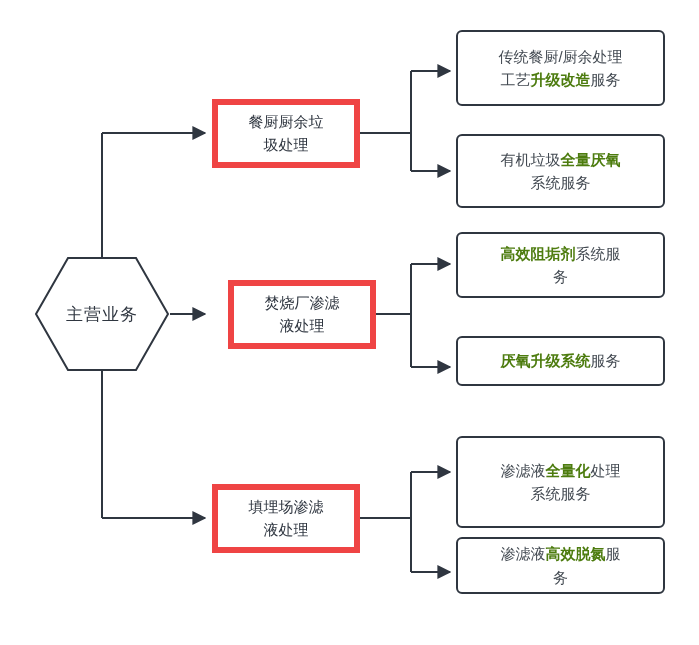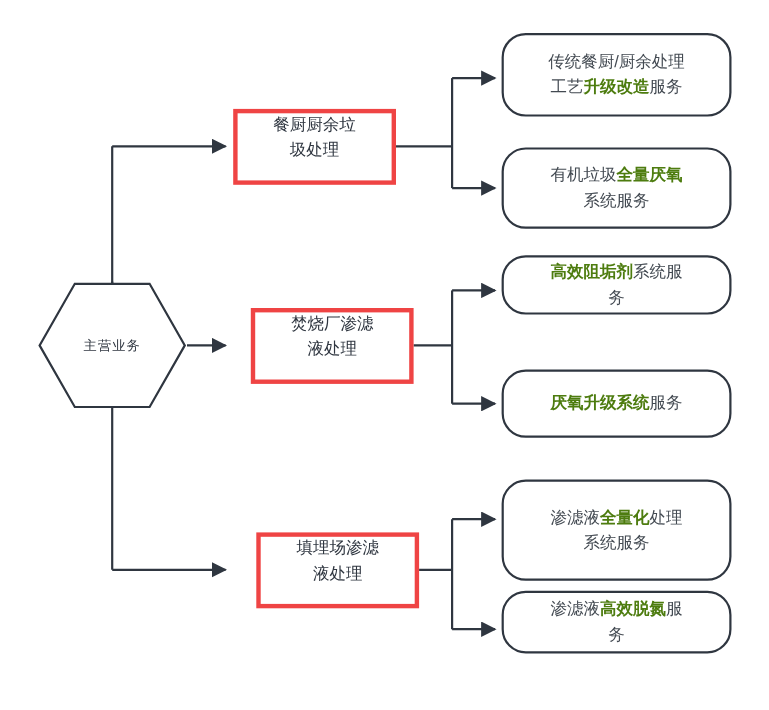--- a/index.html
+++ b/index.html
@@ -41,57 +41,57 @@
     left: 0; top: 0;
   }
   .hex-label {
     position: absolute;
     left: 0; top: 0;
     width: 136px;
     height: 116px;
     display: flex;
     align-items: center;
     justify-content: center;
-    font-size: 12px;
+    font-size: 17px;
     color: #2f3640;
     letter-spacing: 1px;
     white-space: nowrap;
     font-family: Liberation Serif, serif;
   }
 
   
   .rect-node {
     position: absolute;
     width: 148px;
     height: 69px;
-    border: 4px solid #ef4444;
+    border: 6px solid #ef4444;
     background: #ffffff;
     box-sizing: border-box;
     display: flex;
-    align-items: flex-start;
+    align-items: center;
     justify-content: center;
     text-align: center;
     font-size: 15px;
     color: #2f3640;
     line-height: 1.5;
     padding: 0 8px;
     box-sizing: border-box;
   }
   .rect-node .rect-text {
     display: block;
     width: 110px;
     line-height: 1.5;
   }
 
   
   .round-node {
     position: absolute;
     width: 209px;
     border: 2px solid #2f3640;
-    border-radius: 22px;
+    border-radius: 6px;
     background: #ffffff;
     box-sizing: border-box;
     display: flex;
     align-items: center;
     justify-content: center;
     text-align: center;
     font-size: 15px;
     color: #434a52;
     line-height: 1.55;
     padding: 0 14px;
@@ -152,37 +152,37 @@
   </div>
 
   <div class="rect-node" style="left:212px; top:99px;">
     <span class="rect-text"><span>餐厨厨余垃</span><br><span>圾处理</span></span>
   </div>
 
   <div class="rect-node" style="left:228px; top:280px;">
     <span class="rect-text"><span>焚烧厂渗滤</span><br><span>液处理</span></span>
   </div>
 
-  <div class="rect-node" style="left:212px; top:484px;margin-left:21px;">
+  <div class="rect-node" style="left:212px; top:484px;">
     <span class="rect-text"><span>填埋场渗滤</span><br><span>液处理</span></span>
   </div>
 
   <div class="round-node" style="left:456px; top:30px; height:76px;">
     <span class="rn-text"><span>传统餐厨/厨余处理</span><br><span>工艺</span><span class="hl">升级改造</span><span>服务</span></span>
   </div>
 
   <div class="round-node" style="left:456px; top:134px; height:74px;">
     <span class="rn-text"><span>有机垃圾</span><span class="hl">全量厌氧</span><br><span>系统服务</span></span>
   </div>
 
-  <div class="round-node" style="left:456px; top:232px; height:54px;">
+  <div class="round-node" style="left:456px; top:232px; height:66px;">
     <span class="rn-text"><span class="hl">高效阻垢剂</span><span>系统服</span><br><span>务</span></span>
   </div>
 
-  <div class="round-node" style="left:456px; top:336px; height:62px;">
+  <div class="round-node" style="left:456px; top:336px; height:50px;">
     <span class="rn-text"><span class="hl">厌氧升级系统</span><span>服务</span></span>
   </div>
 
   <div class="round-node" style="left:456px; top:436px; height:92px;">
     <span class="rn-text"><span>渗滤液</span><span class="hl">全量化</span><span>处理</span><br><span>系统服务</span></span>
   </div>
 
   <div class="round-node" style="left:456px; top:537px; height:57px;">
     <span class="rn-text"><span>渗滤液</span><span class="hl">高效脱氮</span><span>服</span><br><span>务</span></span>
   </div>

